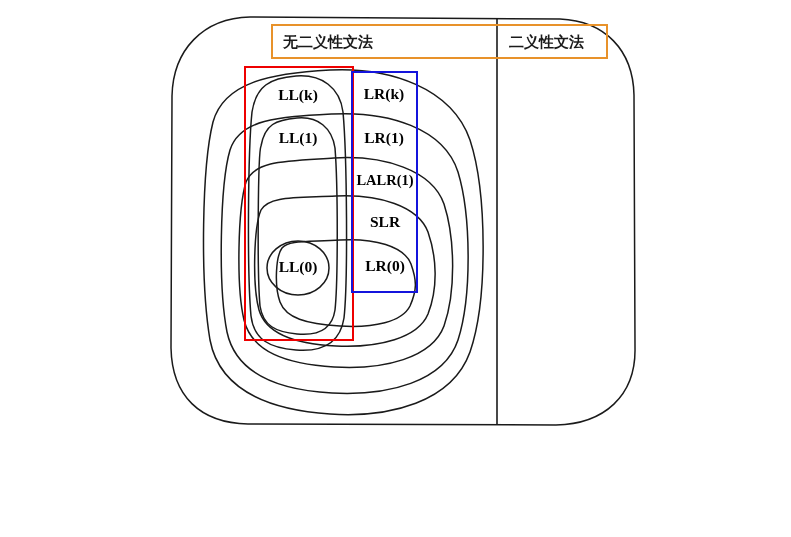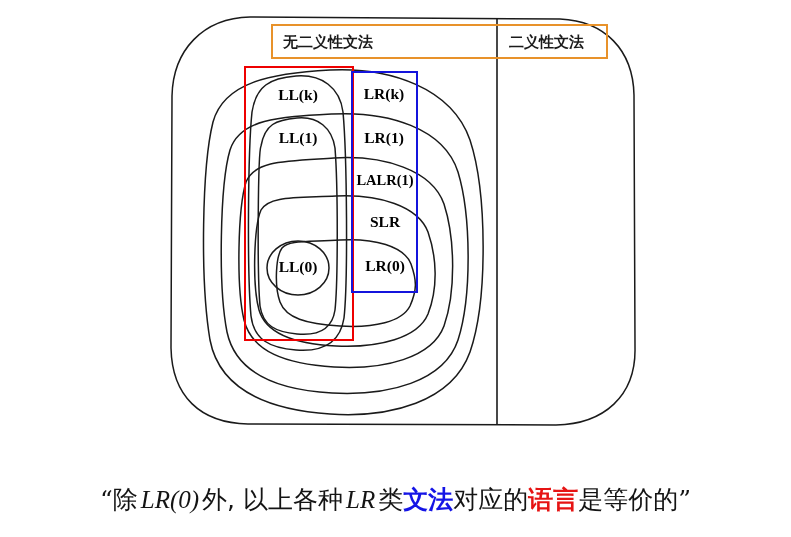--- a/index.html
+++ b/index.html
@@ -213,17 +213,14 @@
 
     <rect class="box-blue" x="352" y="72" width="65" height="220"></rect>
 
     <rect class="box-orange" x="272" y="25" width="335" height="33"></rect>
 
     <text class="cjk-label" x="283" y="42.5">无二义性文法</text>
     <text class="cjk-label" x="509" y="42.5">二义性文法</text>
 
   </svg>
 
-  <div id="caption">
-    <span class="seg quote">“</span><span class="seg han">除</span><span class="seg math">LR(0)</span><span class="seg han">外, 以上各种</span><span class="seg math">LR</span><span class="seg han">类</span><span class="seg han blue">文法</span><span class="seg han">对应的</span><span class="seg han red">语言</span><span class="seg han">是等价的</span><span class="seg quote">”</span>
-  </div>
 
 </div>
 
 </body></html>

